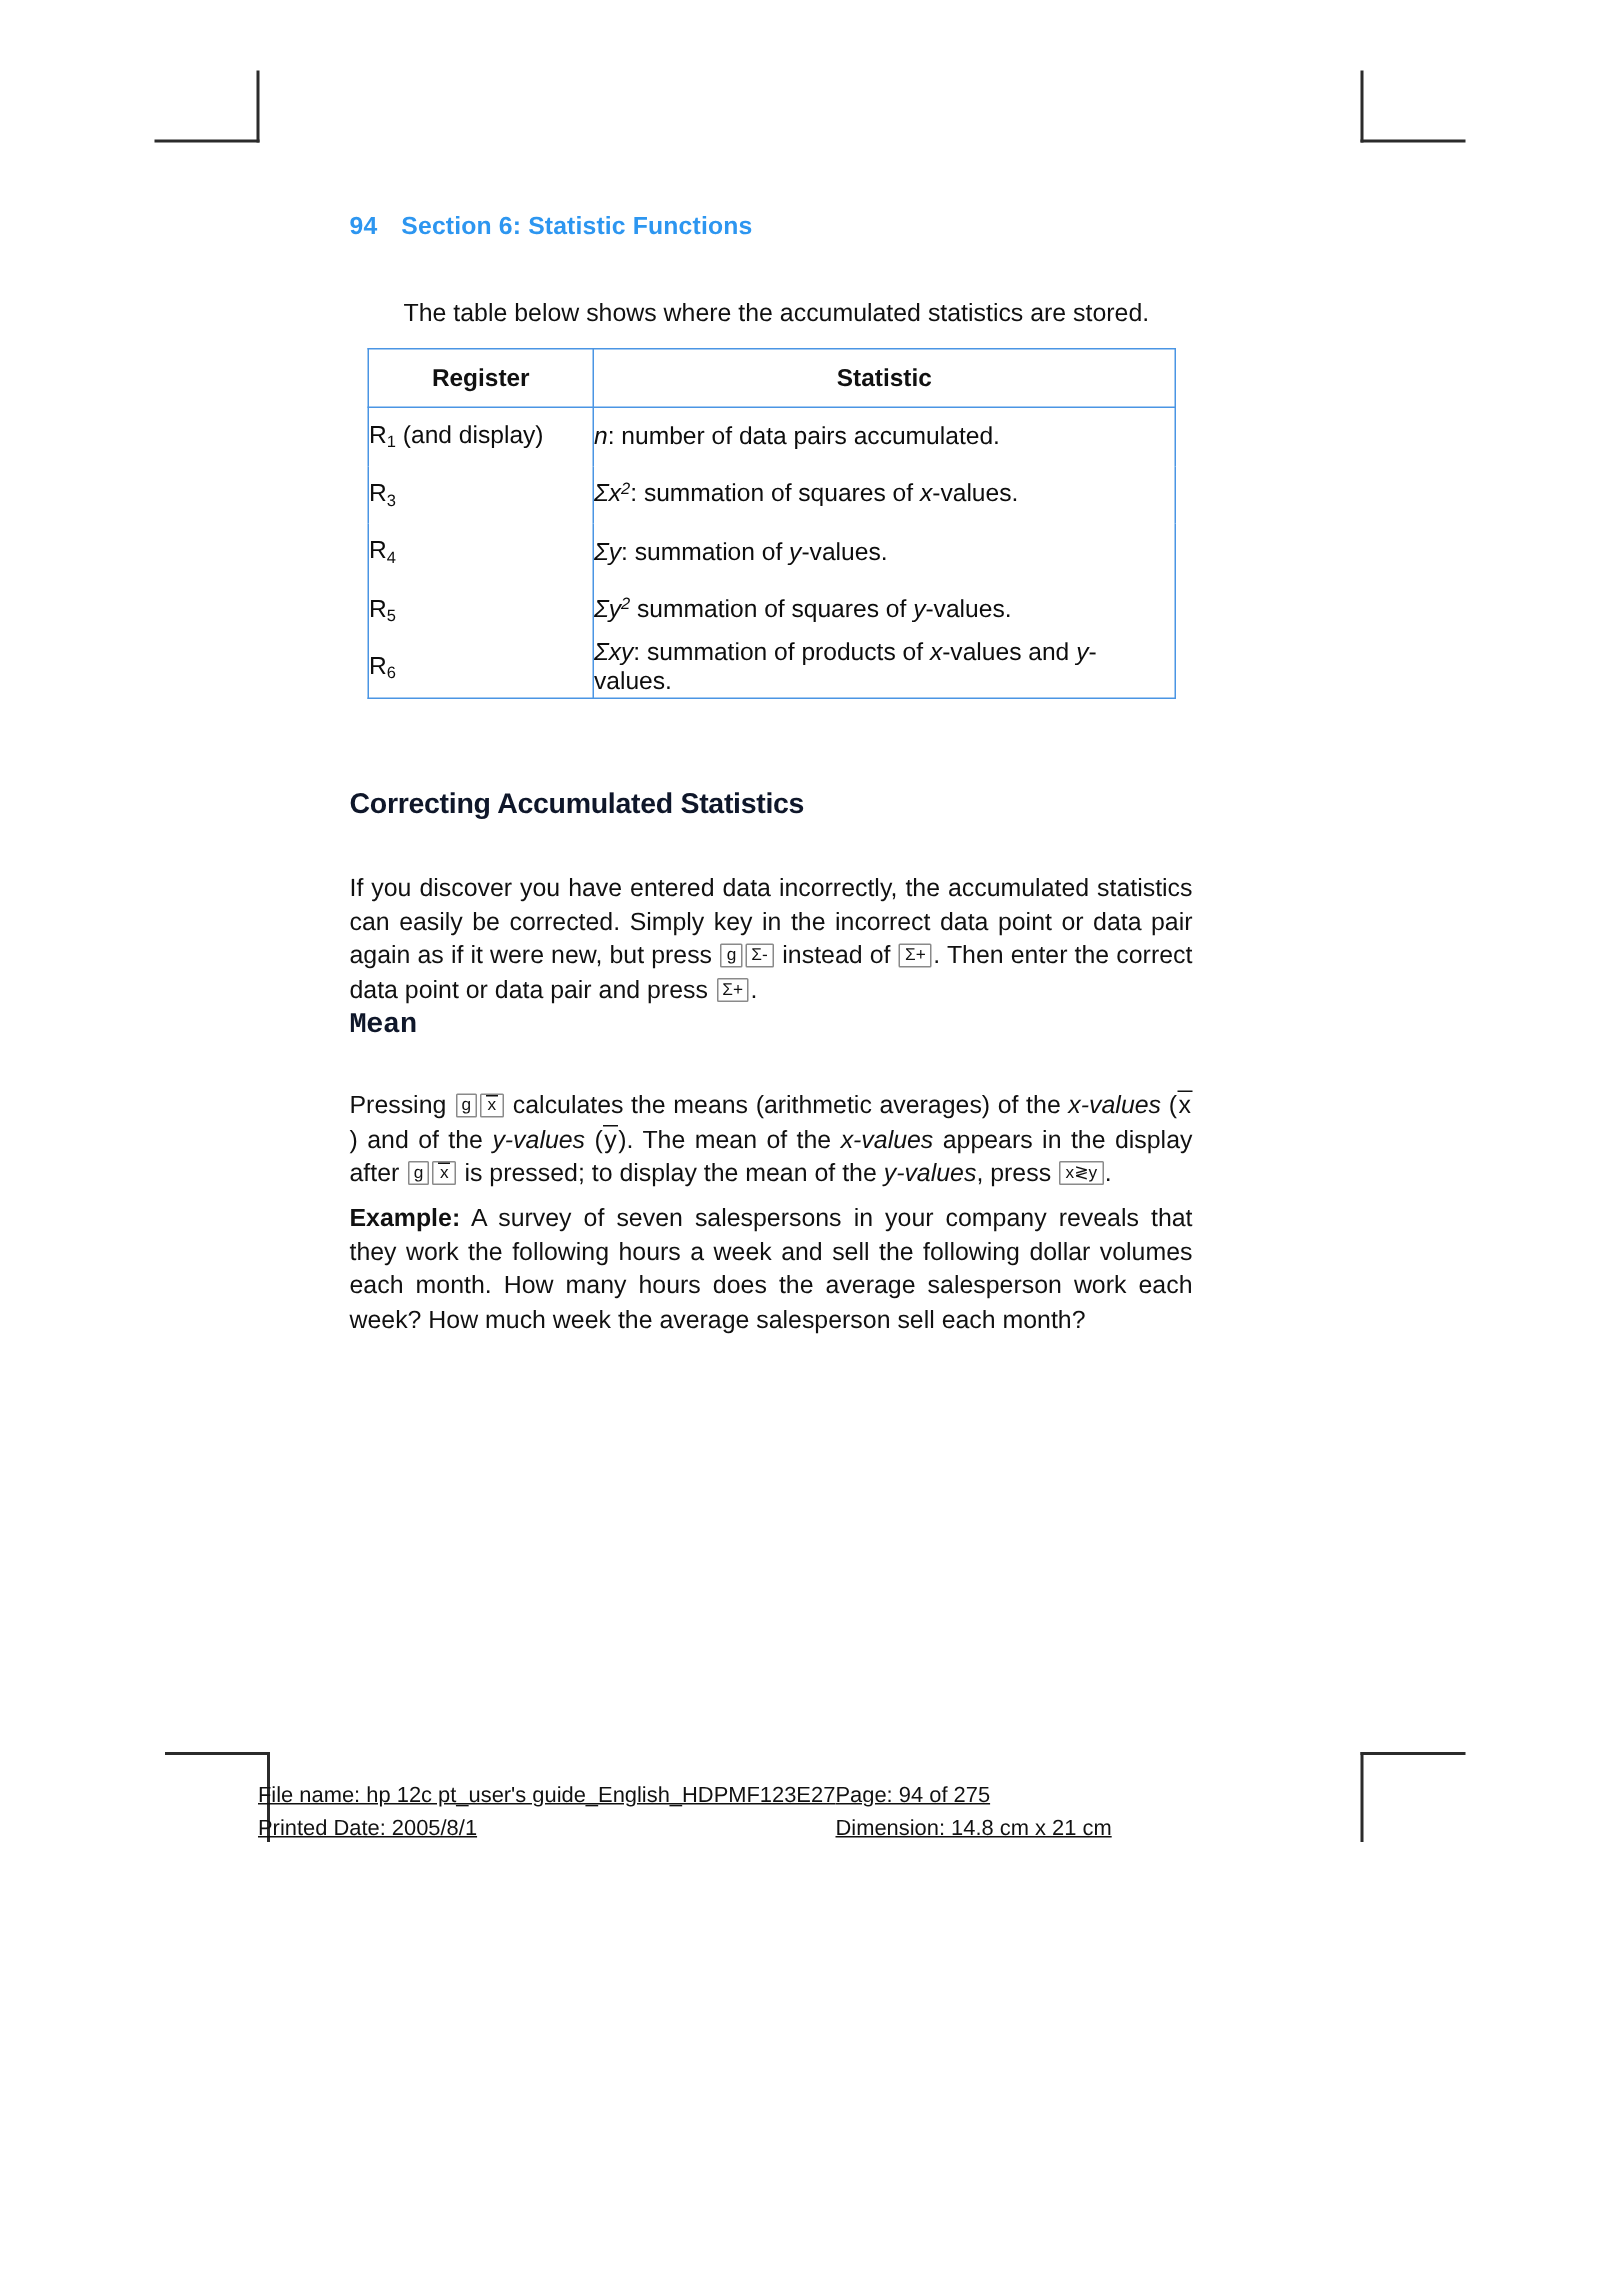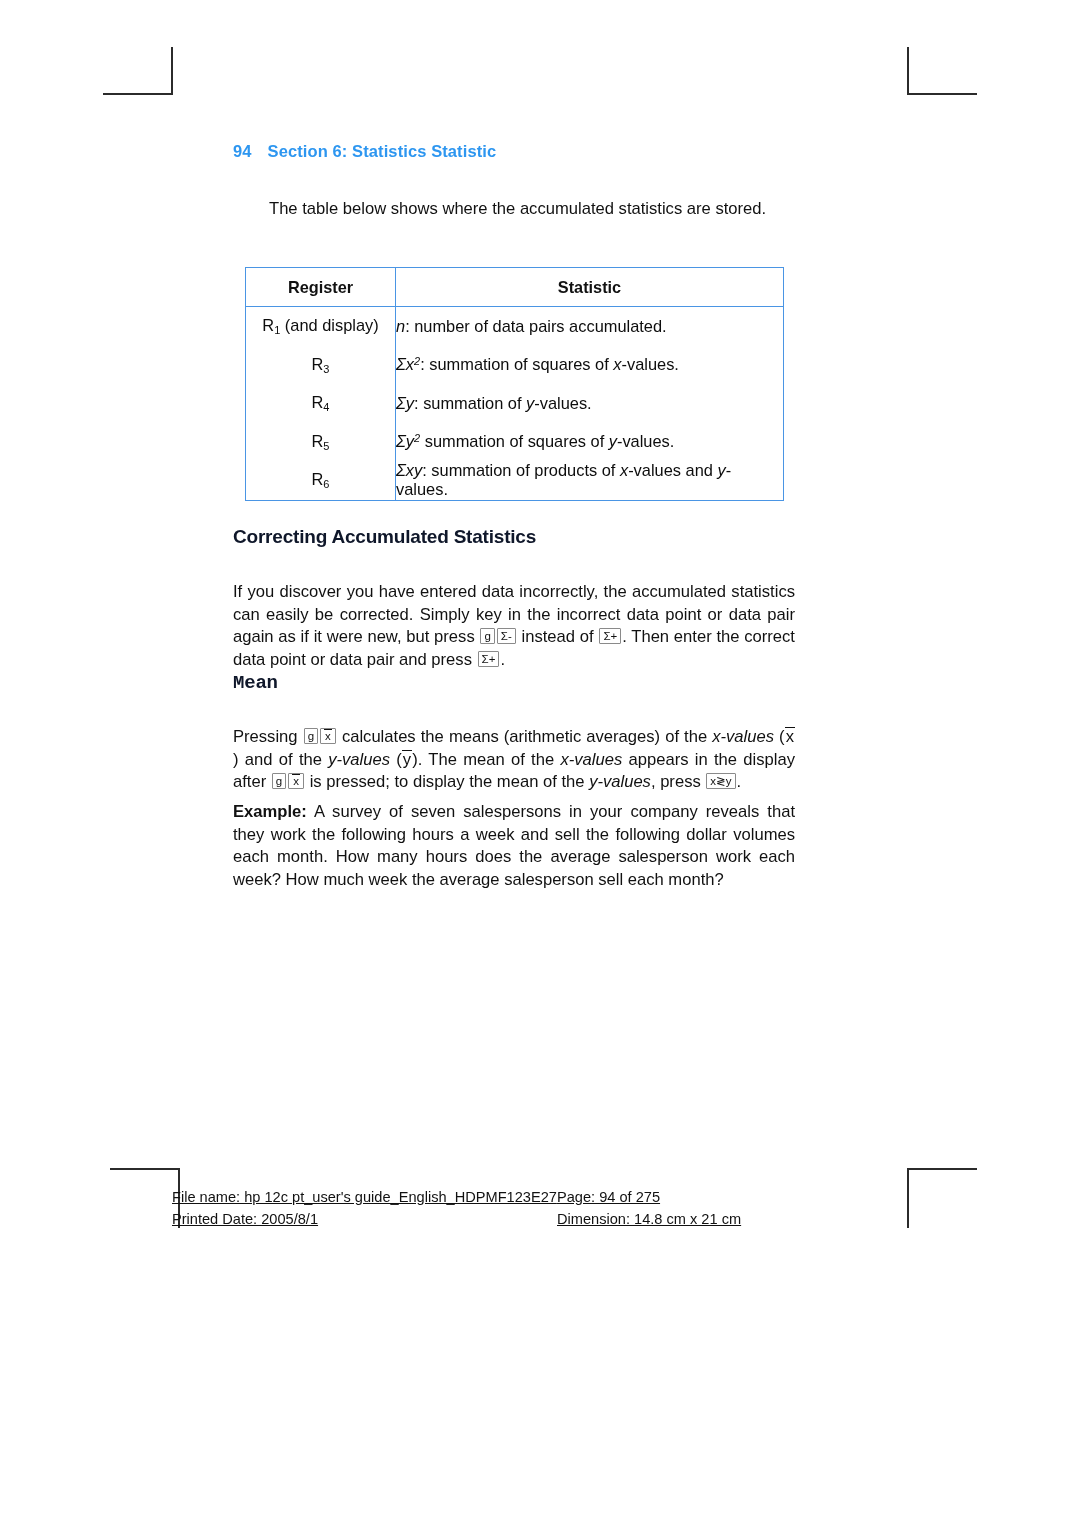--- a/index.html
+++ b/index.html
@@ -75,21 +75,20 @@
   }
 
   
   #stats-table {
     position: absolute;
     left: 245px;
     top: 232px;
     width: 538px;
     border-collapse: collapse;
     table-layout: fixed;
-    margin-top: 35px;
   }
   #stats-table th, #stats-table td {
     border: 1.4px solid #4a95e4;
     padding: 0;
     vertical-align: middle;
   }
   #stats-table col.c1 { width: 150px; }
   #stats-table col.c2 { width: 388px; }
 
   #stats-table thead th {
@@ -104,21 +103,21 @@
     border-bottom: none;
     height: 38.5px;
   }
   #stats-table tbody tr:last-child td {
     border-bottom: 1.4px solid #4a95e4;
   }
   #stats-table tbody tr:first-child td {
     border-top: 1.4px solid #4a95e4;
   }
   .reg-cell {
-    text-align: center;
+    text-align: left;
     font-size: 16.4px;
     padding-right: 4px;
   }
   .stat-cell {
     font-size: 16.4px;
     padding-left: 12px;
   }
   .sub { font-size: 11px; vertical-align: -3px; }
   .sup { font-size: 11px; vertical-align: 5px; }
   i.v { font-style: italic; }
@@ -199,21 +198,21 @@
 <div class="crop" id="crop-bl">
   <div class="h"></div>
   <div class="v"></div>
 </div>
 <div class="crop" id="crop-br">
   <div class="h"></div>
   <div class="v"></div>
 </div>
 
 <div id="running-head">
-  <span class="pg">94</span><span>Section 6: Statistics Statistic</span>
+  <span class="pg">94</span><span>Section 6: Statistic Functions</span>
 </div>
 
 <div id="intro-line" class="body-text">The table below shows where the accumulated statistics are stored.</div>
 
 <table id="stats-table">
   <colgroup>
       <col class="c1">
       <col class="c2">
     </colgroup>
   <thead>

